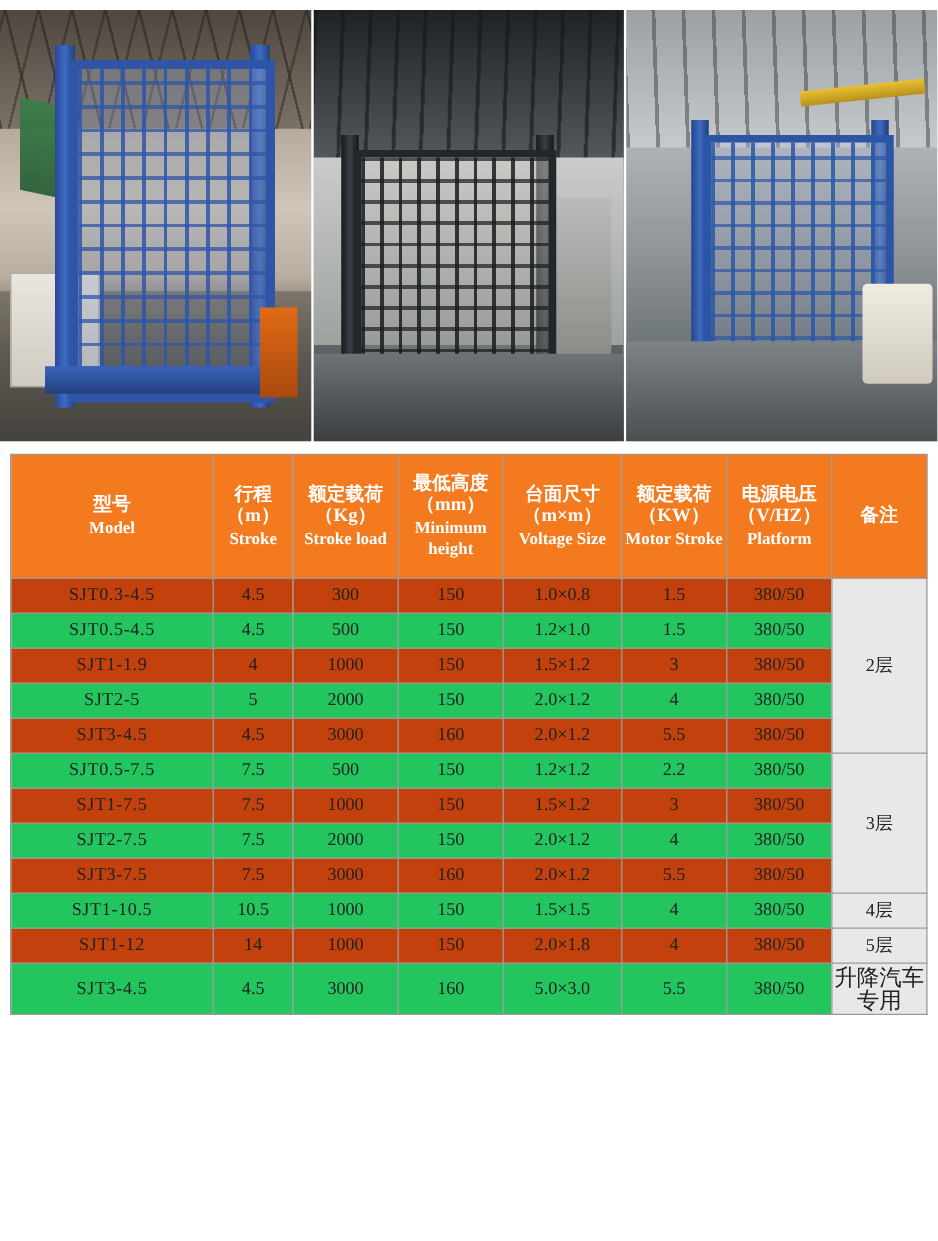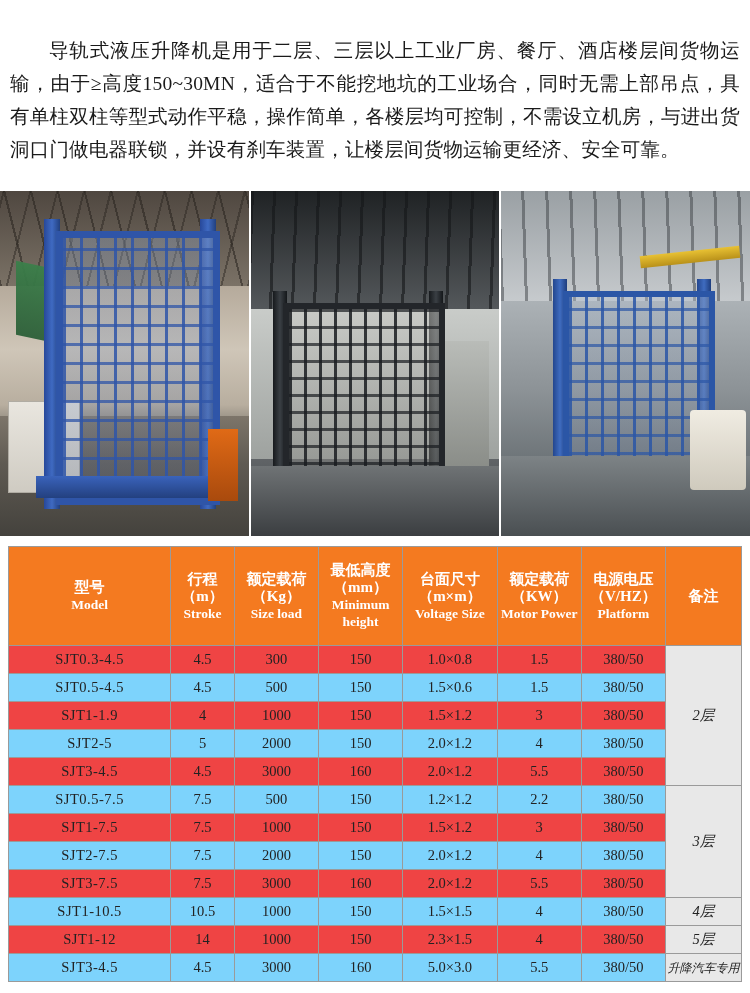--- a/index.html
+++ b/index.html
@@ -202,32 +202,31 @@
   .spec-table tbody td {
     font-size: 14.5px;
     height: 23px;
     padding: 2px 1px;
     color: #222;
   }
   .model-cell {
     color: #d0420f;
     letter-spacing: .5px;
   }
-  .row-a td { background: #ef4444; }
-  .row-b td { background: #7dd3fc; }
-  .note-cell { background: #e8e8e8 !important; font-size: 14.5px; color:#222;font-style:italic; }
+  .row-a td { background: #c2410c; }
+  .row-b td { background: #22c55e; }
+  .note-cell { background: #e8e8e8 !important; font-size: 14.5px; color:#222; }
   .last-row td { height: 42px; font-size: 16px; }
-  .last-row .note-cell { font-size: 12px; line-height: 18px; }
+  .last-row .note-cell { font-size: 18px; line-height: 18px; }
 </style>
 </head>
 <body>
 
 <div class="page">
 
-  <p class="intro">导轨式液压升降机是用于二层、三层以上工业厂房、餐厅、酒店楼层间货物运输，由于≥高度150~30MN，适合于不能挖地坑的工业场合，同时无需上部吊点，具有单柱双柱等型式动作平稳，操作简单，各楼层均可控制，不需设立机房，与进出货洞口门做电器联锁，并设有刹车装置，让楼层间货物运输更经济、安全可靠。</p>
 
   <div class="photos">
     <div class="photo p1">
       <div class="ceiling"></div>
       <div class="greenpanel"></div>
       <div class="floor"></div>
       <div class="whitebox"></div>
       <div class="mast l"></div>
       <div class="mast r"></div>
       <div class="cage"></div>
@@ -271,33 +270,33 @@
         <th>
           <span class="hdr-cn">型号</span>
           <span class="hdr-en">Model</span>
         </th>
         <th>
           <span class="hdr-cn">行程（m）</span>
           <span class="hdr-en">Stroke</span>
         </th>
         <th>
           <span class="hdr-cn">额定载荷（Kg）</span>
-          <span class="hdr-en">Size load</span>
+          <span class="hdr-en">Stroke load</span>
         </th>
         <th>
           <span class="hdr-cn">最低高度（mm）</span>
           <span class="hdr-en">Minimum height</span>
         </th>
         <th>
           <span class="hdr-cn">台面尺寸（m×m）</span>
           <span class="hdr-en">Voltage Size</span>
         </th>
         <th>
           <span class="hdr-cn">额定载荷（KW）</span>
-          <span class="hdr-en">Motor Power</span>
+          <span class="hdr-en">Motor Stroke</span>
         </th>
         <th>
           <span class="hdr-cn">电源电压（V/HZ）</span>
           <span class="hdr-en">Platform</span>
         </th>
         <th>
           <span class="hdr-cn">备注</span>
         </th>
       </tr>
     </thead>
@@ -310,21 +309,21 @@
         <td>1.0×0.8</td>
         <td>1.5</td>
         <td>380/50</td>
         <td class="note-cell" rowspan="5">2层</td>
       </tr>
       <tr class="row-b">
         <td class="model-cell">SJT0.5-4.5</td>
         <td>4.5</td>
         <td>500</td>
         <td>150</td>
-        <td>1.5×0.6</td>
+        <td>1.2×1.0</td>
         <td>1.5</td>
         <td>380/50</td>
       </tr>
       <tr class="row-a">
         <td class="model-cell">SJT1-1.9</td>
         <td>4</td>
         <td>1000</td>
         <td>150</td>
         <td>1.5×1.2</td>
         <td>3</td>
@@ -395,21 +394,21 @@
         <td>1.5×1.5</td>
         <td>4</td>
         <td>380/50</td>
         <td class="note-cell">4层</td>
       </tr>
       <tr class="row-a">
         <td class="model-cell">SJT1-12</td>
         <td>14</td>
         <td>1000</td>
         <td>150</td>
-        <td>2.3×1.5</td>
+        <td>2.0×1.8</td>
         <td>4</td>
         <td>380/50</td>
         <td class="note-cell">5层</td>
       </tr>
       <tr class="row-b last-row">
         <td class="model-cell">SJT3-4.5</td>
         <td>4.5</td>
         <td>3000</td>
         <td>160</td>
         <td>5.0×3.0</td>

